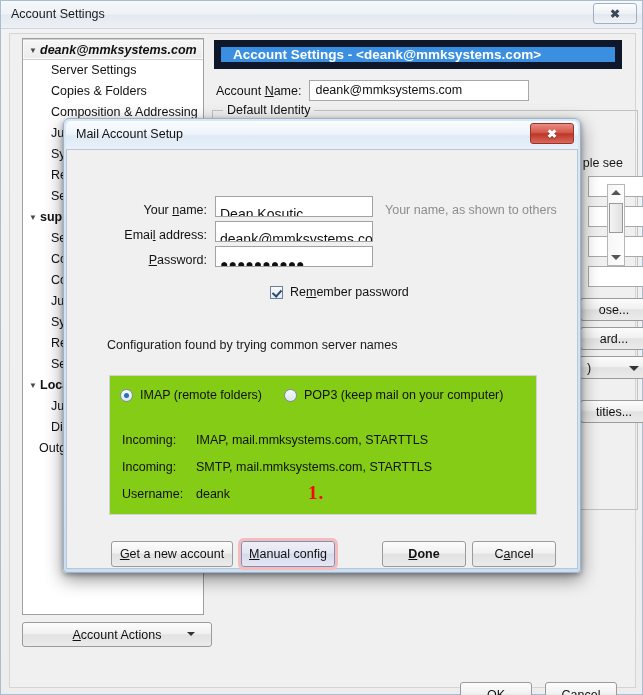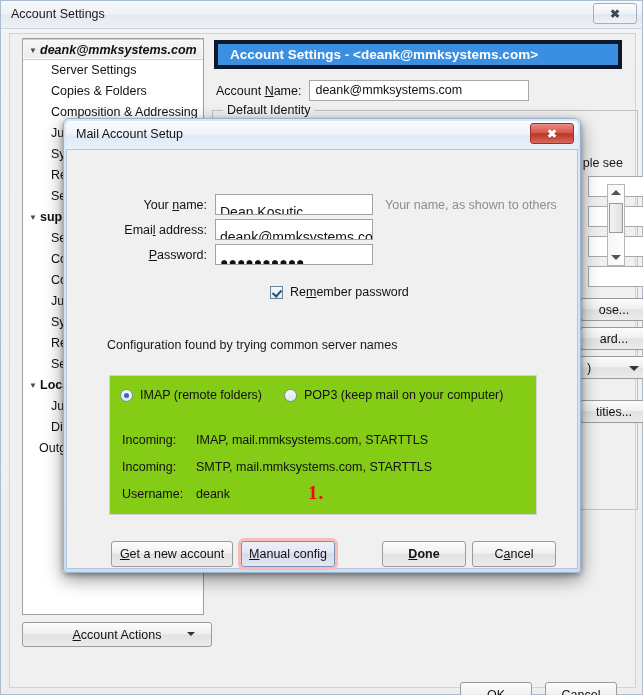--- a/index.html
+++ b/index.html
@@ -120,21 +120,21 @@
 
   
   .pane {
     position: absolute; left: 200px; top: 4px;
     right: 8px; height: 577px;
   }
   .pane-header {
     position: absolute; left: 4px; top: 2px;
     width: 408px; height: 29px;
     background: #3a8fe0;
-    border: 4px solid #0f172a;
+    border: 7px solid #0f172a;
     box-sizing: border-box;
     color: #fff; font-weight: bold; font-size: 13.5px;
     display: flex; align-items: center;
     padding-left: 12px;
     white-space: nowrap;
   }
   .field-row {
     position: absolute; left: 6px; top: 42px;
     display: flex; align-items: center;
     font-size: 12.5px;
@@ -271,21 +271,21 @@
     width: 512px; height: 420px;
     background: #f0f0f0;
     border: 1px solid #b7c7d8;
     box-sizing: border-box;
   }
 
   .dlg-form { position: absolute; left: 0; top: 42px; width: 100%; }
   .frow {
     position: relative;
     height: 25px;
-    display: flex; align-items: center;
+    display: flex; align-items: flex-end;
   }
   .frow .flabel {
     width: 148px; text-align: right;
     padding-right: 8px;
     font-size: 12.5px;
     box-sizing: border-box;
   }
   .frow .finput {
     width: 158px; height: 21px;
     background: #fff;

